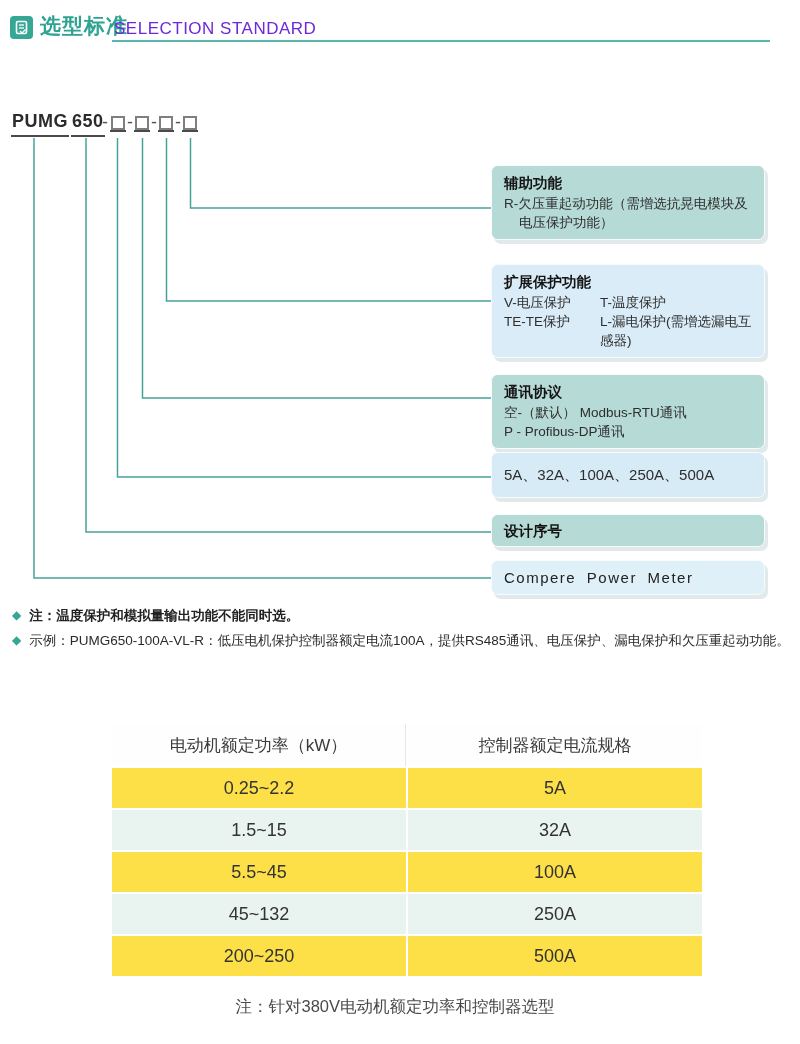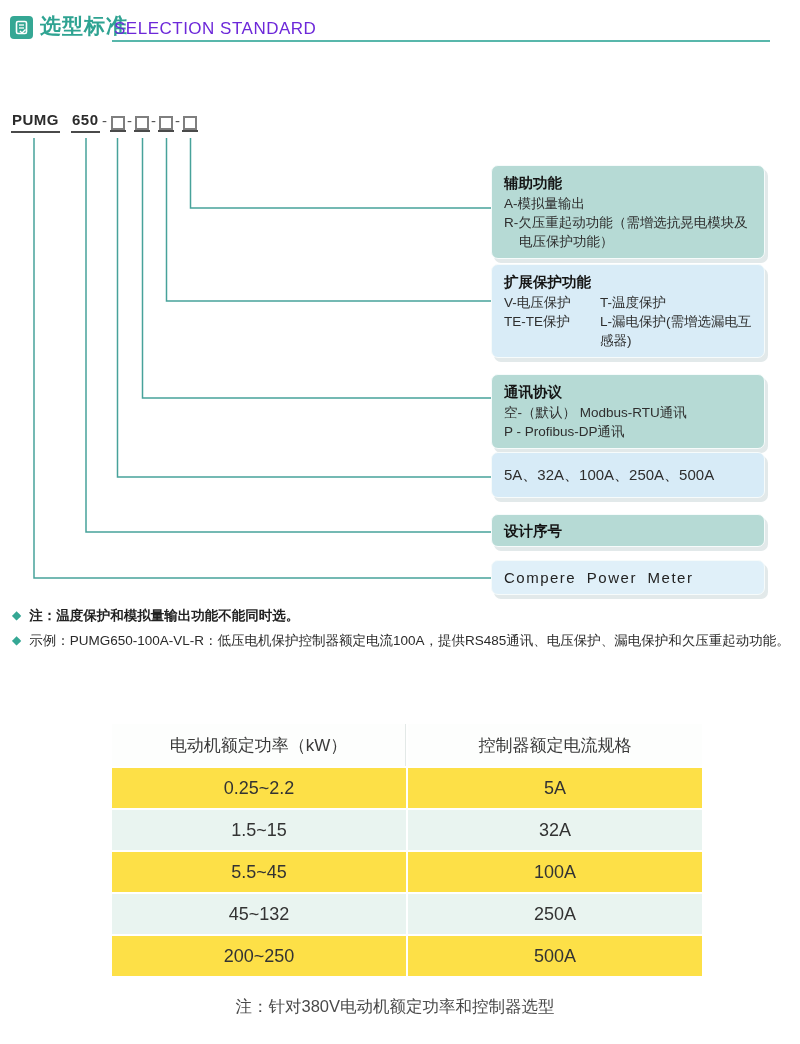--- a/index.html
+++ b/index.html
@@ -6,21 +6,21 @@
   body{background:#fff;font-family:"Liberation Sans","DejaVu Sans",sans-serif;}
   .page{position:relative;width:800px;height:1044px;background:#fff;overflow:hidden;}
 
   
   .hdr-icon{position:absolute;left:10px;top:16px;width:23px;height:23px;background:#35a794;border-radius:4px;display:flex;align-items:center;justify-content:center;}
   .hdr-title-cn{position:absolute;left:40px;top:12px;font-size:21px;font-weight:bold;color:#2fa392;letter-spacing:1px;}
   .hdr-title-en{position:absolute;left:114px;top:19px;font-size:17px;color:#6d28d9;letter-spacing:0.5px;}
   .hdr-underline{position:absolute;left:112px;top:40px;width:658px;height:2px;background:#58b7ab;}
 
   
-  .code-row{position:absolute;left:0;top:111px;height:25px;width:320px;font-size:15px;font-weight:bold;color:#2b2b2b;}
+  .code-row{position:absolute;left:0;top:111px;height:25px;width:320px;font-size:18px;font-weight:bold;color:#2b2b2b;}
   .code-seg{position:absolute;top:0;border-bottom:2px solid #4a4a4a;padding:0 1px 3px 1px;letter-spacing:0.5px;}
   .code-dash{position:absolute;top:1px;color:#555;font-weight:normal;}
   .ph{position:absolute;top:0;width:16px;height:19px;border-bottom:2px solid #4a4a4a;display:flex;justify-content:center;}
   .ph .sq{width:10px;height:10px;border:2px solid #7f7f7f;background:#fff;margin-top:5px;}
 
   
   .connectors{position:absolute;left:0;top:0;}
 
   
   .obox{position:absolute;left:491px;width:274px;border-radius:7px;border:1px solid #f6fbfb;box-shadow:3px 4px 0 #e2e9ea;padding:7px 12px;box-sizing:border-box;}
@@ -100,21 +100,20 @@
     <path d="M34 138 V578 H491" fill="none" stroke="#47a29a" stroke-width="1.5"></path>
     <path d="M86 138 V532 H491" fill="none" stroke="#47a29a" stroke-width="1.5"></path>
     <path d="M117.5 138 V477 H491" fill="none" stroke="#47a29a" stroke-width="1.5"></path>
     <path d="M142.5 138 V398 H491" fill="none" stroke="#47a29a" stroke-width="1.5"></path>
     <path d="M166.5 138 V301 H491" fill="none" stroke="#47a29a" stroke-width="1.5"></path>
     <path d="M190.5 138 V208 H491" fill="none" stroke="#47a29a" stroke-width="1.5"></path>
   </svg>
 
   <div class="obox teal box-aux">
     <div class="btitle">辅助功能</div>
-    <div class="bline">A-模拟量输出</div>
     <div class="bline">R-欠压重起动功能（需增选抗晃电模块及</div>
     <div class="bline indent">电压保护功能）</div>
   </div>
 
   <div class="obox blue box-ext">
     <div class="btitle">扩展保护功能</div>
     <div class="grid2">
       <div class="bline">V-电压保护</div>
       <div class="bline">T-温度保护</div>
       <div class="bline">TE-TE保护</div>

